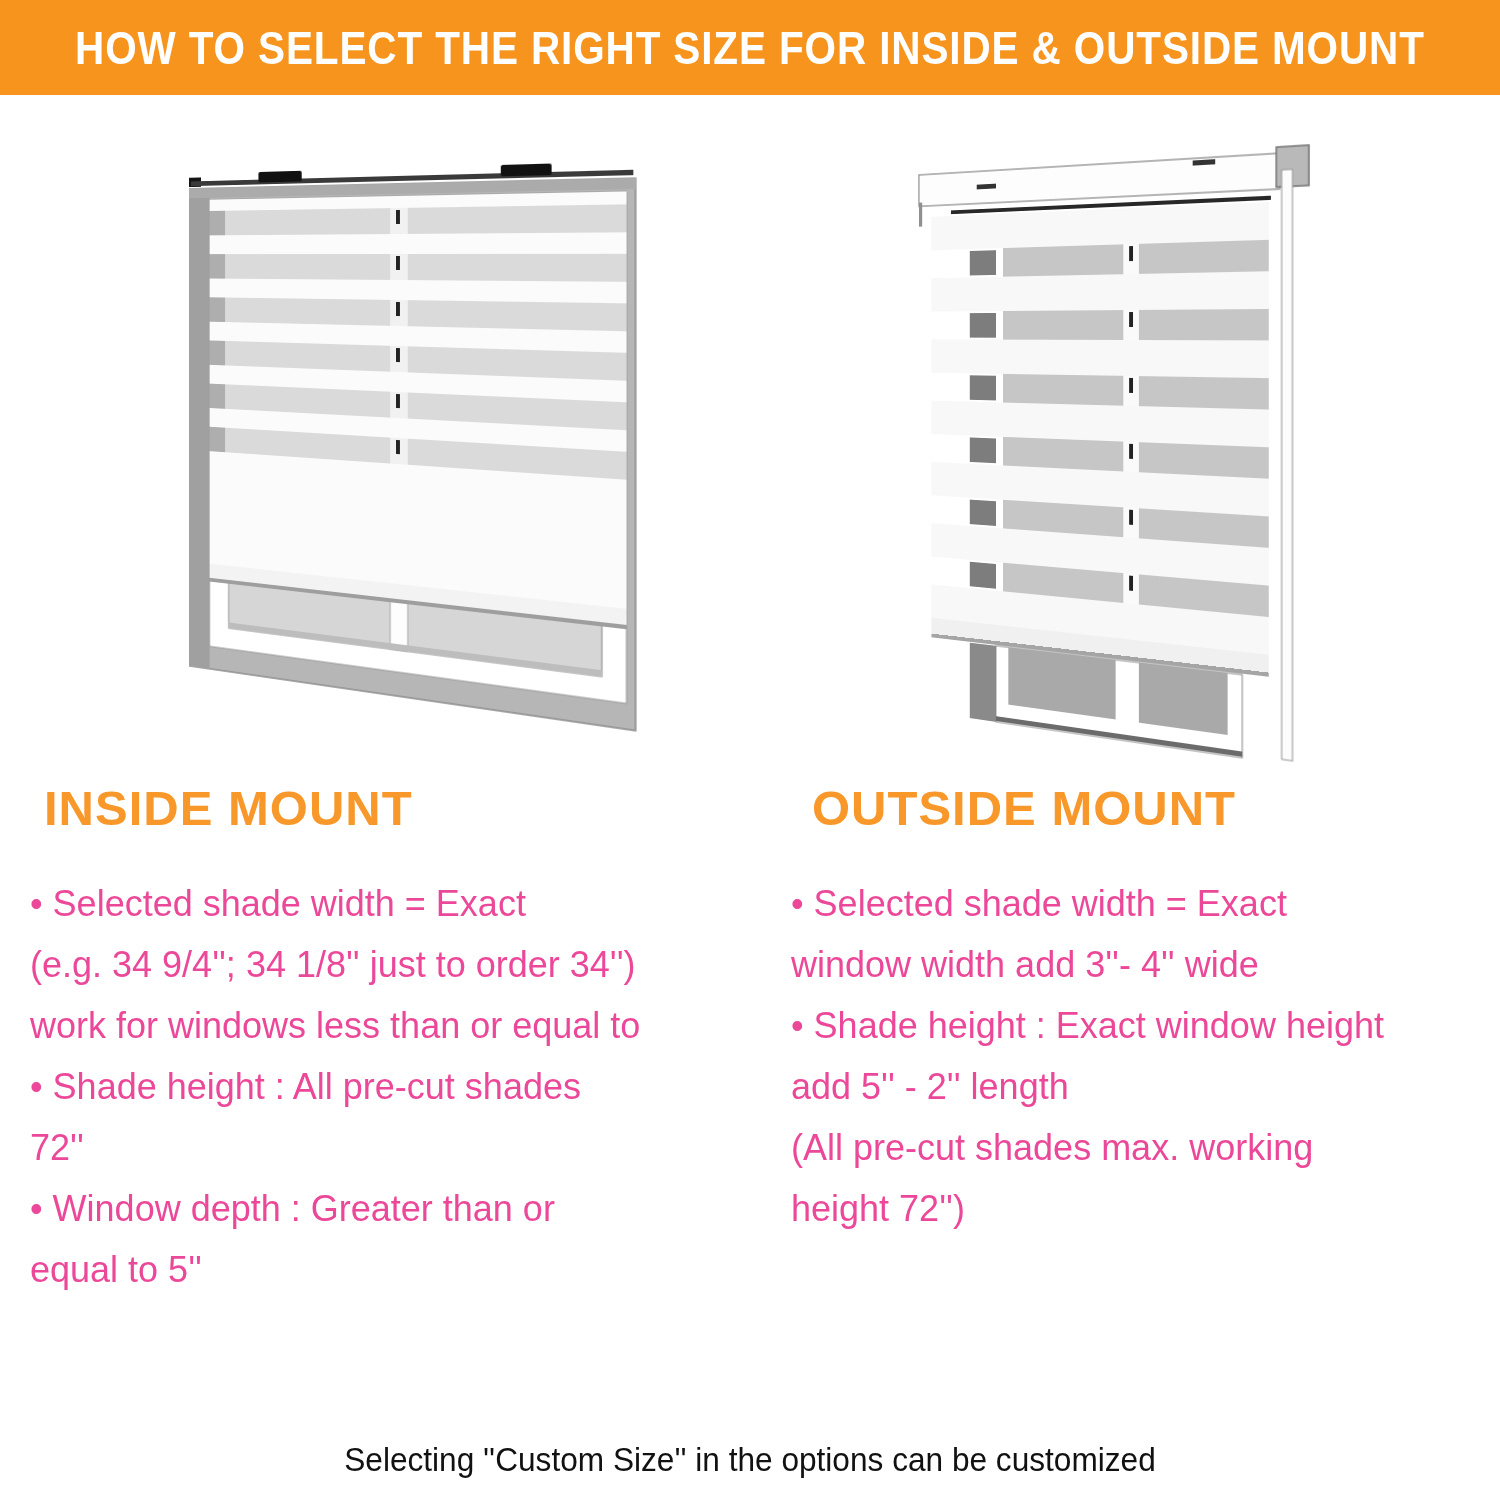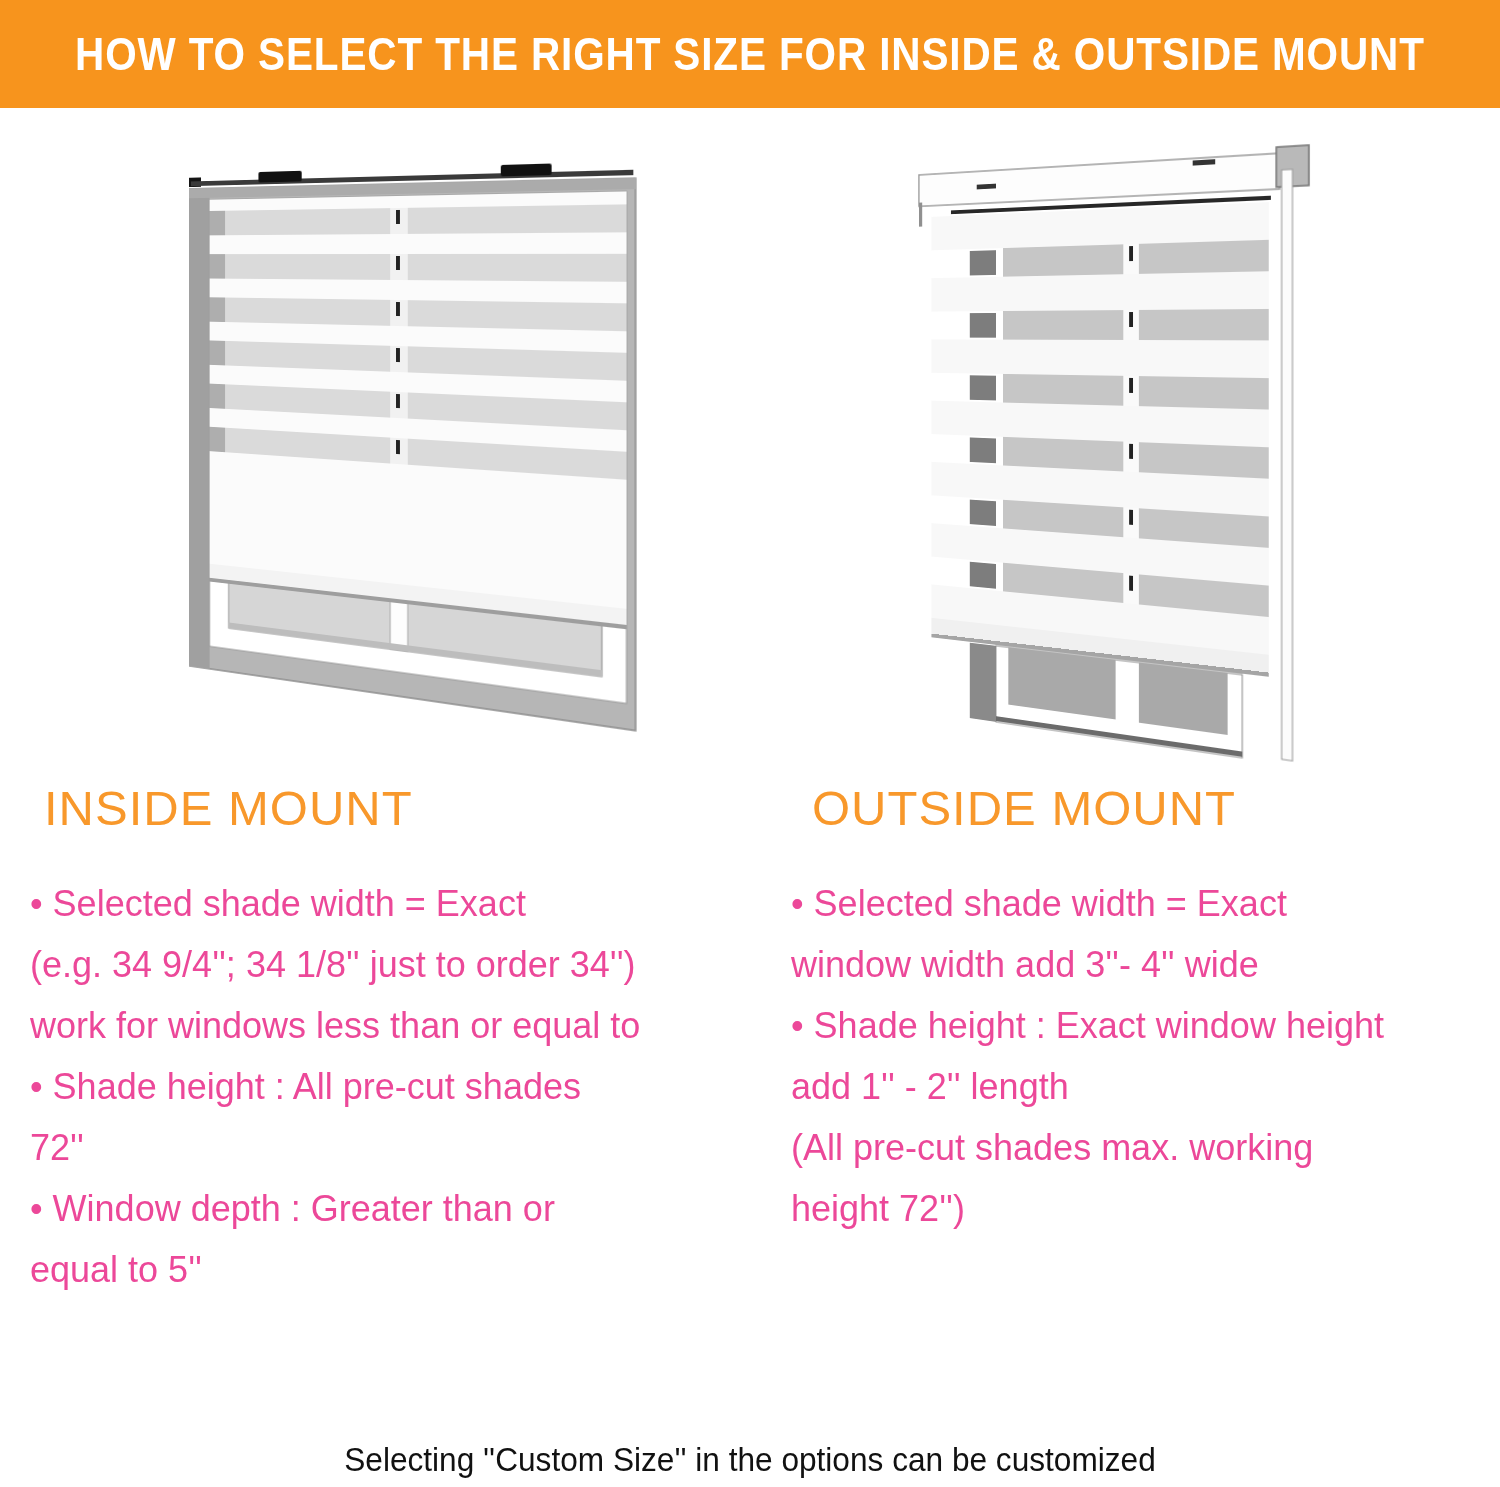--- a/index.html
+++ b/index.html
@@ -1,36 +1,36 @@
 <!DOCTYPE html>
 <html><head>
 <meta charset="utf-8">
 <style>
   html,body{margin:0;padding:0;background:#ffffff;}
   .page{position:relative;width:1500px;height:1487px;background:#ffffff;overflow:hidden;
         font-family:"Liberation Sans",sans-serif;}
 
   
-  .header-bar{position:absolute;left:0;top:0;width:1500px;height:108px;background:#F7941D;
+  .header-bar{position:absolute;left:0;top:0;width:1500px;height:95px;background:#F7941D;
               display:flex;align-items:center;justify-content:center;}
   .header-title{color:#ffffff;font-size:46px;font-weight:bold;white-space:nowrap;
                 letter-spacing:1px;transform:scaleX(0.88);transform-origin:50% 50%;}
 
   
   .illus{position:absolute;}
   #illus-inside{left:168px;top:156px;width:458px;height:556px;}
   #illus-outside{left:893px;top:148px;width:482px;height:612px;}
   #illus-inside svg{transform:perspective(700px) rotateY(-13deg);transform-origin:50% 18%;}
   #illus-outside svg{transform:perspective(650px) rotateY(-13deg);transform-origin:50% 30%;}
 
   
   .col{position:absolute;top:783px;}
   .col-inside{left:30px;width:715px;}
   .col-outside{left:791px;width:700px;}
-  .col-heading{font-size:49px;font-weight:normal;color:#F8982B;letter-spacing:1px;
+  .col-heading{font-size:49px;font-weight:bold;color:#F8982B;letter-spacing:1px;
                height:90px;line-height:50px;white-space:nowrap;}
   .col-inside .col-heading{padding-left:14px;}
   .col-outside .col-heading{padding-left:21px;}
   .body-line{font-size:36px;line-height:61px;color:#ec4899;white-space:nowrap;}
 
   
   .footer-note{position:absolute;left:0;top:1440px;width:1500px;text-align:center;
                font-size:34px;color:#111111;transform:scaleX(0.93);transform-origin:50% 50%;
                white-space:nowrap;}
 </style>
@@ -171,20 +171,20 @@
     <div class="body-line">72''</div>
     <div class="body-line">• Window depth : Greater than or</div>
     <div class="body-line">equal to 5''</div>
   </div>
 
   <div class="col col-outside">
     <div class="col-heading">OUTSIDE MOUNT</div>
     <div class="body-line">• Selected shade width = Exact</div>
     <div class="body-line">window width add 3''- 4'' wide</div>
     <div class="body-line">• Shade height : Exact window height</div>
-    <div class="body-line">add 1'' - 2'' length</div>
+    <div class="body-line">add 5'' - 2'' length</div>
     <div class="body-line">(All pre-cut shades max. working</div>
     <div class="body-line">height 72'')</div>
   </div>
 
   <div class="footer-note">Selecting ''Custom Size'' in the options can be customized</div>
 
 </div>
 
 </body></html>

